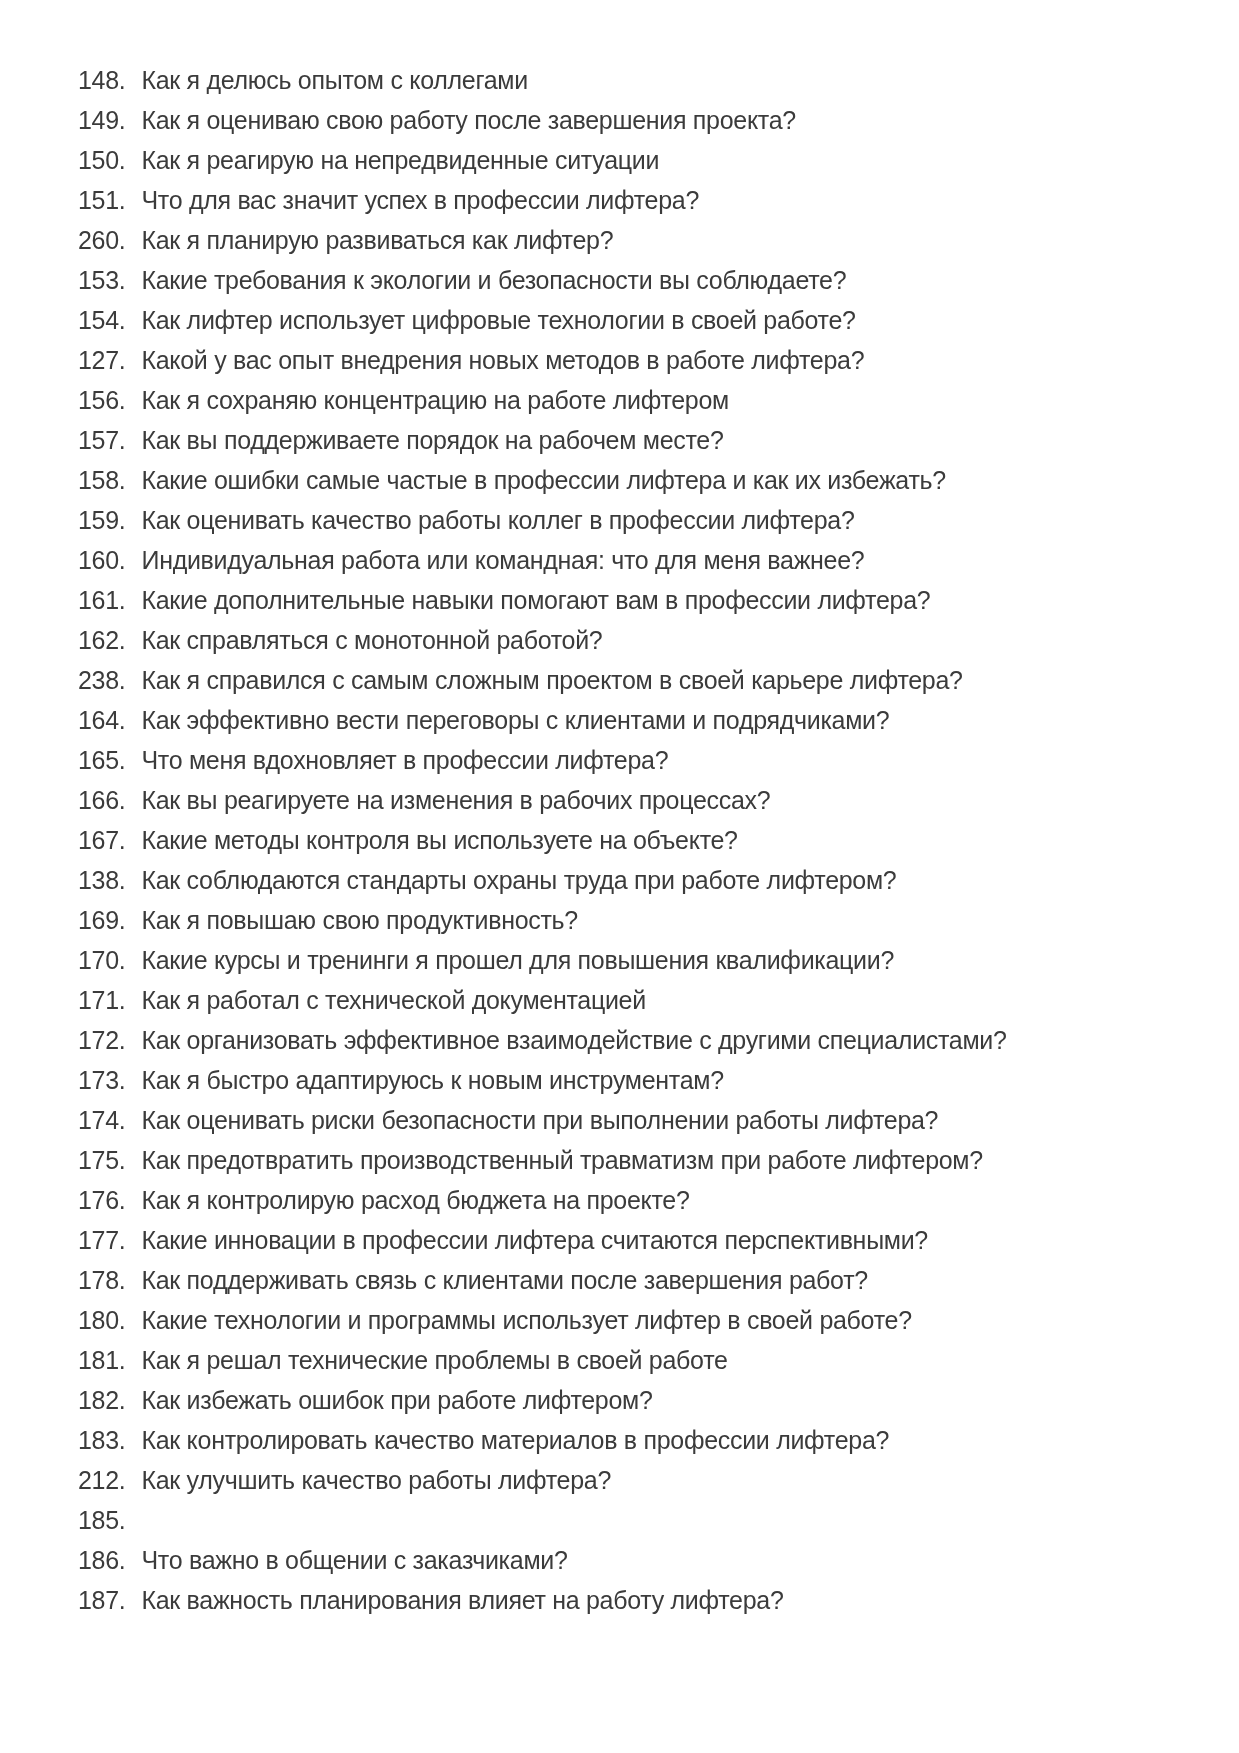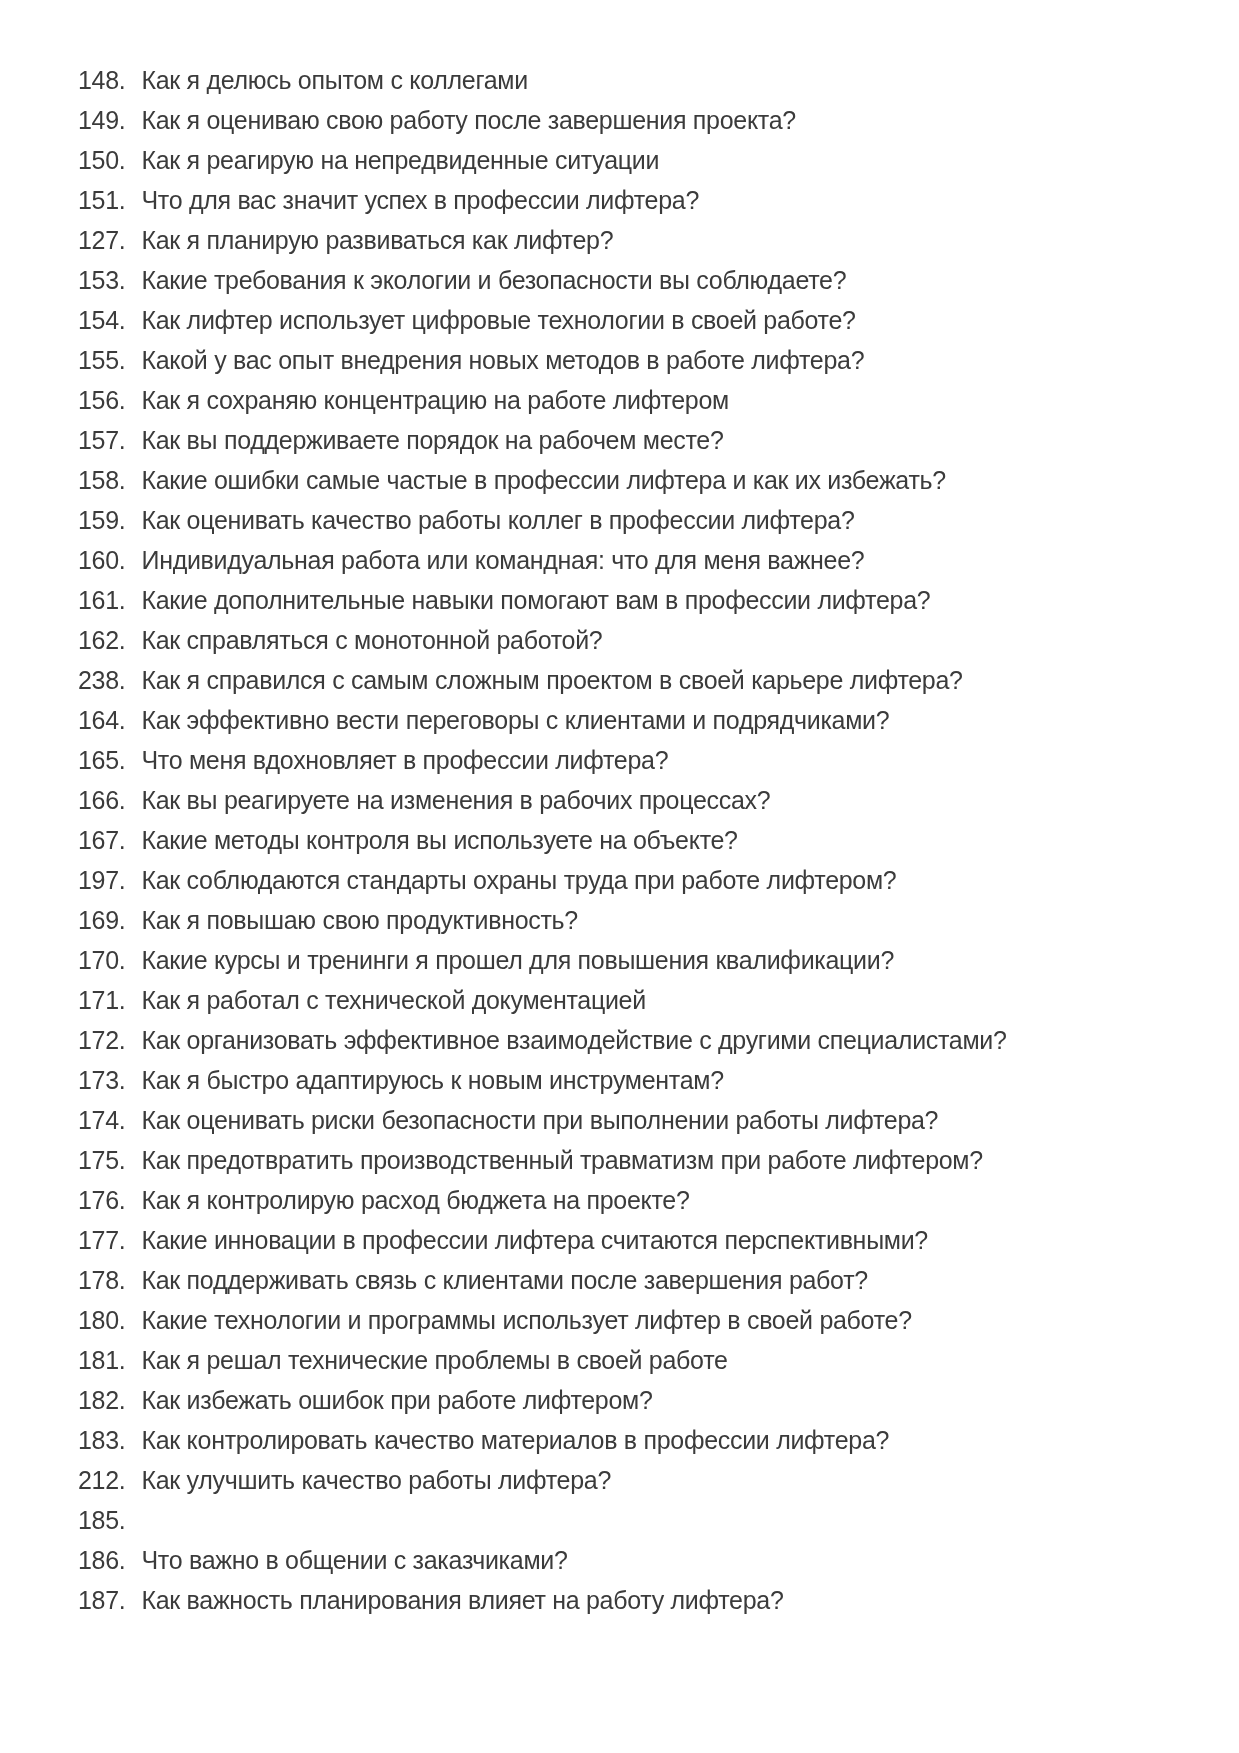--- a/index.html
+++ b/index.html
@@ -57,33 +57,33 @@
       </div>
       <div class="question-item">
         <span class="item-number">150.</span>
         <span class="item-text">Как я реагирую на непредвиденные ситуации</span>
       </div>
       <div class="question-item">
         <span class="item-number">151.</span>
         <span class="item-text">Что для вас значит успех в профессии лифтера?</span>
       </div>
       <div class="question-item">
-        <span class="item-number">127.</span>
+        <span class="item-number">260.</span>
         <span class="item-text">Как я планирую развиваться как лифтер?</span>
       </div>
       <div class="question-item">
         <span class="item-number">153.</span>
         <span class="item-text">Какие требования к экологии и безопасности вы соблюдаете?</span>
       </div>
       <div class="question-item">
         <span class="item-number">154.</span>
         <span class="item-text">Как лифтер использует цифровые технологии в своей работе?</span>
       </div>
       <div class="question-item">
-        <span class="item-number">155.</span>
+        <span class="item-number">127.</span>
         <span class="item-text">Какой у вас опыт внедрения новых методов в работе лифтера?</span>
       </div>
       <div class="question-item">
         <span class="item-number">156.</span>
         <span class="item-text">Как я сохраняю концентрацию на работе лифтером</span>
       </div>
       <div class="question-item">
         <span class="item-number">157.</span>
         <span class="item-text">Как вы поддерживаете порядок на рабочем месте?</span>
       </div>
@@ -121,21 +121,21 @@
       </div>
       <div class="question-item">
         <span class="item-number">166.</span>
         <span class="item-text">Как вы реагируете на изменения в рабочих процессах?</span>
       </div>
       <div class="question-item">
         <span class="item-number">167.</span>
         <span class="item-text">Какие методы контроля вы используете на объекте?</span>
       </div>
       <div class="question-item">
-        <span class="item-number">197.</span>
+        <span class="item-number">138.</span>
         <span class="item-text">Как соблюдаются стандарты охраны труда при работе лифтером?</span>
       </div>
       <div class="question-item">
         <span class="item-number">169.</span>
         <span class="item-text">Как я повышаю свою продуктивность?</span>
       </div>
       <div class="question-item">
         <span class="item-number">170.</span>
         <span class="item-text">Какие курсы и тренинги я прошел для повышения квалификации?</span>
       </div>

